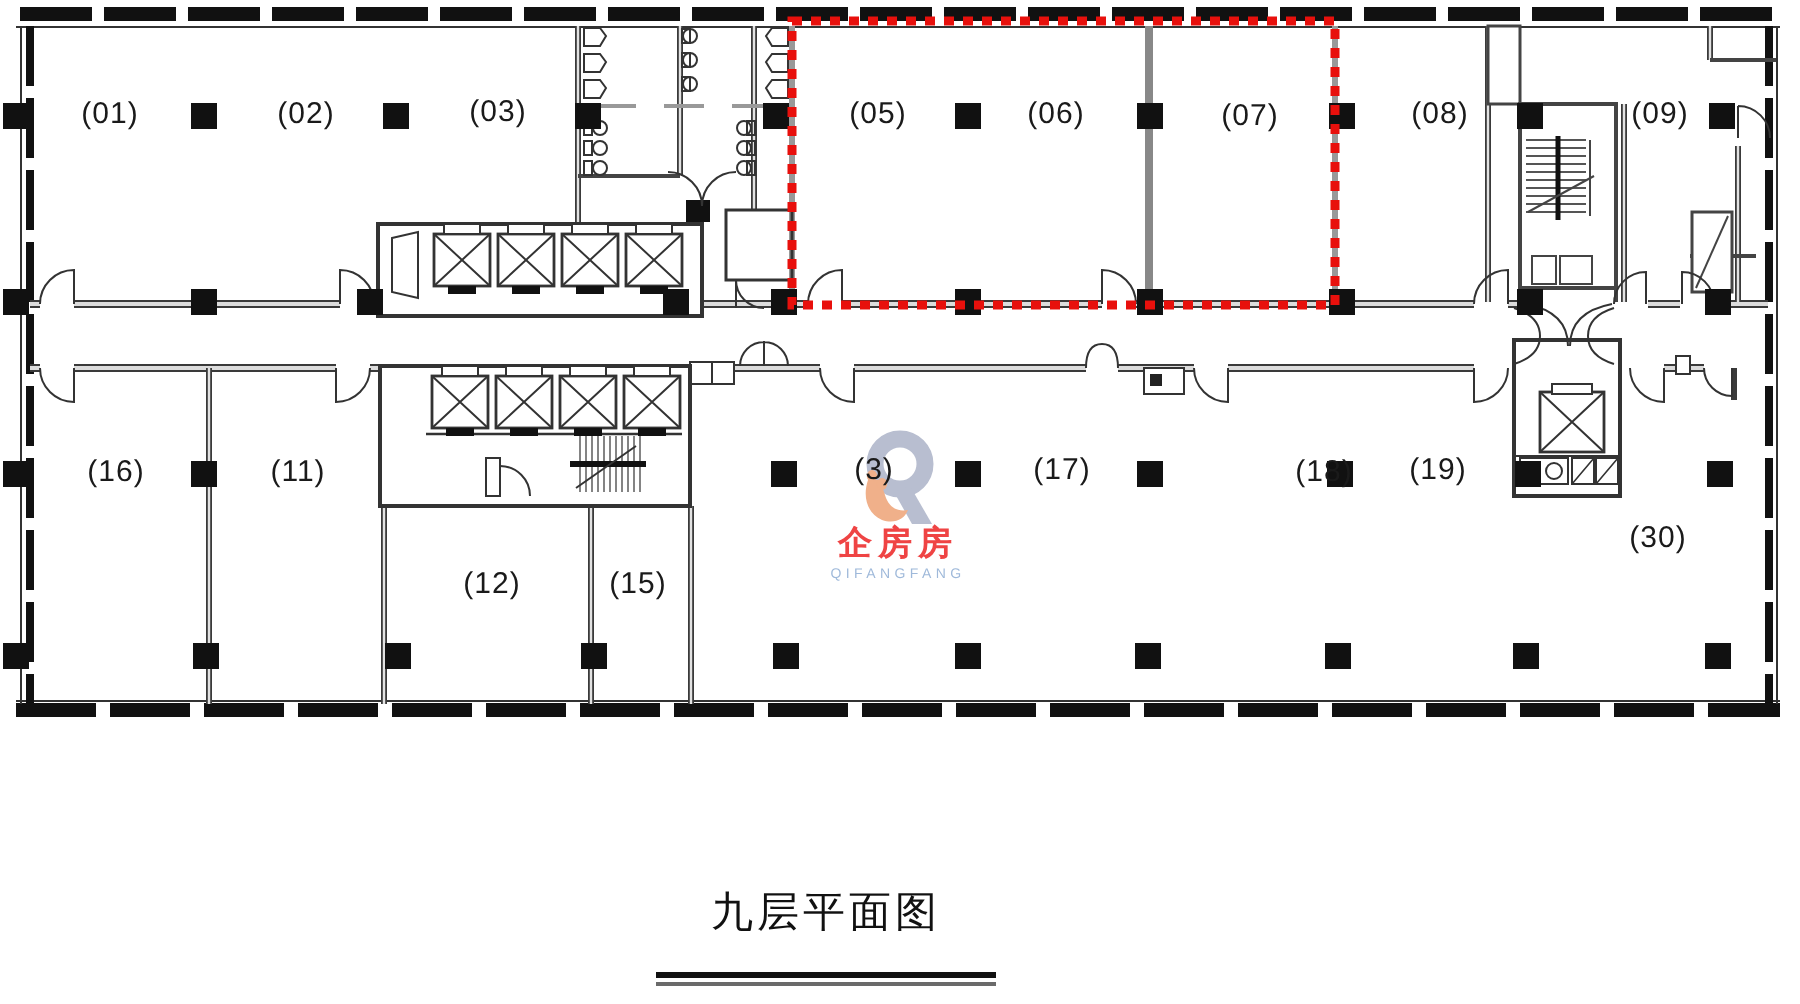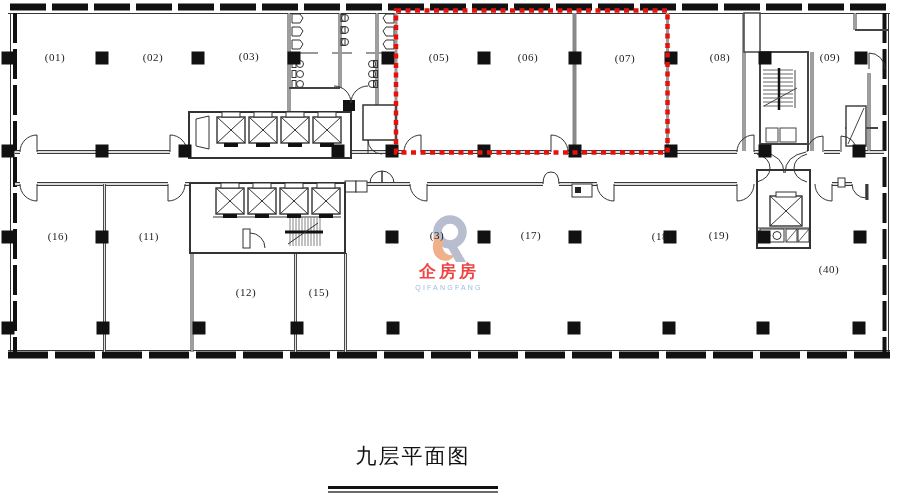--- a/index.html
+++ b/index.html
@@ -1,20 +1,20 @@
 <!DOCTYPE html>
 <html><head>
 <meta charset="utf-8">
 <style>
   html,body{margin:0;padding:0;background:#fff;}
   .stage{position:relative;width:900px;height:502px;background:#fff;overflow:hidden;
          font-family:"Liberation Sans", sans-serif;}
   .stage svg{position:absolute;left:0;top:0;}
   .room-label{position:absolute;transform:translate(-50%,-50%);
-      font-family:Liberation Serif, serif;font-size:11px;letter-spacing:.5px;
+      font-family:Liberation Sans, sans-serif;font-size:15px;letter-spacing:.5px;
       color:#1a1a1a;white-space:nowrap;}
   .wm{position:absolute;text-align:center;transform:translate(-50%,0);pointer-events:none;}
   .wm-text{font-size:17px;font-weight:bold;letter-spacing:3px;line-height:1;}
   .wm-sub{font-size:7px;letter-spacing:2.2px;line-height:1;margin-top:4px;}
   .plan-title{position:absolute;left:413px;top:442px;transform:translateX(-50%);
       font-family:"Liberation Serif", serif;font-size:21px;color:#111;letter-spacing:2px;white-space:nowrap;}
   .title-rule{position:absolute;left:328px;top:486px;width:170px;height:2px;
       border-top:3.5px solid #111;border-bottom:2px solid #6a6a6a;}
 </style>
 </head>
@@ -207,19 +207,19 @@
       <div class="room-label" style="left: 720px; top: 57px;">(08)</div>
       <div class="room-label" style="left: 830px; top: 57px;">(09)</div>
       <div class="room-label" style="left: 58px; top: 236px;">(16)</div>
       <div class="room-label" style="left: 149px; top: 236px;">(11)</div>
       <div class="room-label" style="left: 246px; top: 292px;">(12)</div>
       <div class="room-label" style="left: 319px; top: 292px;">(15)</div>
       <div class="room-label" style="left: 437px; top: 235px;">(3)</div>
       <div class="room-label" style="left: 531px; top: 235px;">(17)</div>
       <div class="room-label" style="left: 628px; top: 236px; margin-left: 34px;">(18)</div>
       <div class="room-label" style="left: 719px; top: 235px;">(19)</div>
-      <div class="room-label" style="left: 829px; top: 269px;">(40)</div>
+      <div class="room-label" style="left: 829px; top: 269px;">(30)</div>
     </div>
 
 <div class="plan-title">九层平面图</div>
 <div class="title-rule"></div>
 
 </div>
 
 </body></html>

